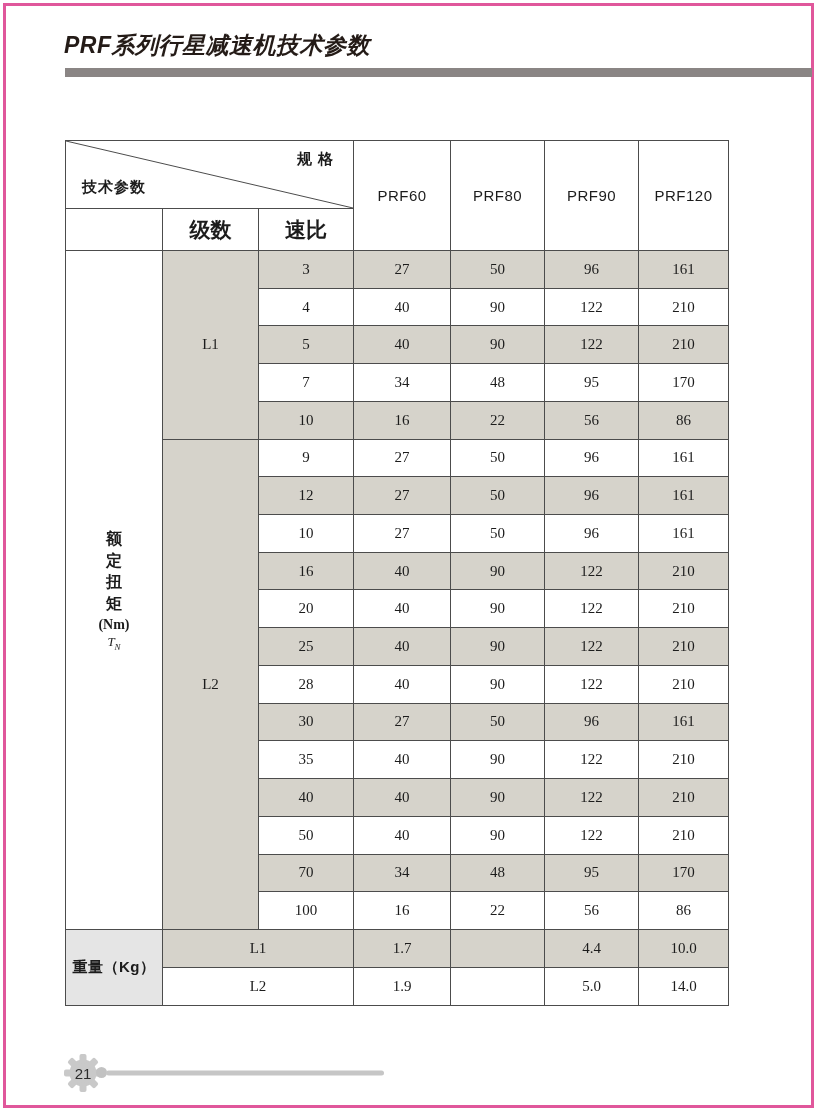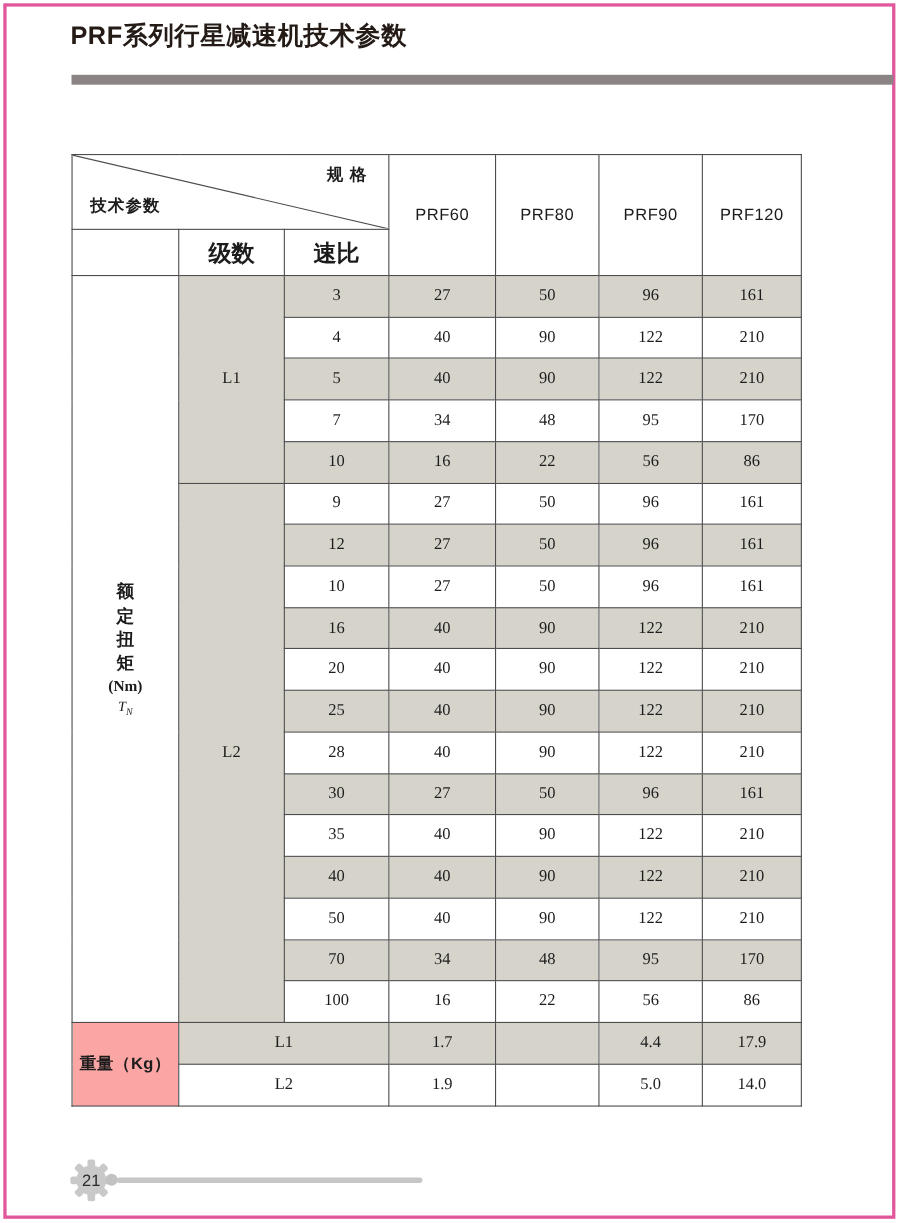--- a/index.html
+++ b/index.html
@@ -5,22 +5,22 @@
   html,body{margin:0;padding:0;}
   body{
     width:820px;height:1112px;position:relative;background:#ffffff;
     font-family:"Liberation Sans",sans-serif;color:#1c1c1c;overflow:hidden;
   }
   .frame{
     position:absolute;left:3px;top:3px;right:6px;bottom:4px;
     border:3px solid #e0579b;pointer-events:none;
   }
   .title{
-    position:absolute;left:64px;top:18px;margin:0;
-    font-size:23px;line-height:28px;font-weight:bold;color:#241b17;letter-spacing:0.5px;
+    position:absolute;left:64px;top:31px;margin:0;
+    font-size:23px;line-height:28px;font-weight:bold;color:#241b17;letter-spacing:0.5px;font-style:italic;
   }
   .title-rule{
     position:absolute;left:65px;top:68px;width:747px;height:9px;background:#8a8584;
   }
   table{
     position:absolute;left:65px;top:140px;width:663px;height:866px;
     border-collapse:collapse;table-layout:fixed;border-radius:24px;
   }
   td{
     border:1px solid #4c4c4c;text-align:center;vertical-align:middle;
@@ -33,21 +33,21 @@
   .cn-bold{font-weight:bold;font-size:21px;}
   .diag{position:relative;}
   .diag svg{position:absolute;left:0;top:0;width:100%;height:100%;display:block;}
   .corner-tr{position:absolute;top:9px;right:14px;font-weight:bold;font-size:15px;letter-spacing:6px;}
   .corner-bl{position:absolute;bottom:11px;left:16px;font-weight:bold;font-size:15px;letter-spacing:1px;}
   .torque-cell{background:#ffffff;}
   .tq-ch{font-weight:bold;font-size:16px;line-height:1.35;}
   .tq-unit{font-family:"Liberation Serif","DejaVu Serif",serif;font-weight:bold;font-size:14px;margin-top:3px;}
   .tq-sym{font-family:Liberation Serif, serif;font-size:13px;font-style:italic;margin-top:1px;}
   .tq-sym sub{font-size:9px;font-style:italic;}
-  .weight-label{font-weight:bold;font-size:15px;background:#fca5a5;letter-spacing:0.5px;}
+  .weight-label{font-weight:bold;font-size:15px;background:#e5e5e5;letter-spacing:0.5px;}
   .footer-deco{position:absolute;left:61px;top:1051px;width:330px;height:44px;}
 </style>
 </head>
 <body>
 
 <div class="frame"></div>
 
 <h1 class="title">PRF系列行星减速机技术参数</h1>
 <div class="title-rule"></div>
 
@@ -217,21 +217,21 @@
         <td class="num">22</td>
         <td class="num">56</td>
         <td class="num">86</td>
       </tr>
       <tr style="height: 38px;">
         <td class="weight-label" rowspan="2">重量（Kg）</td>
         <td class="num shaded" colspan="2">L1</td>
         <td class="num shaded">1.7</td>
         <td class="num shaded"></td>
         <td class="num shaded">4.4</td>
-        <td class="num shaded">17.9</td>
+        <td class="num shaded">10.0</td>
       </tr>
       <tr style="height: 38px;">
         <td class="num" colspan="2">L2</td>
         <td class="num">1.9</td>
         <td class="num"></td>
         <td class="num">5.0</td>
         <td class="num">14.0</td>
       </tr>
     </tbody>
 </table>

